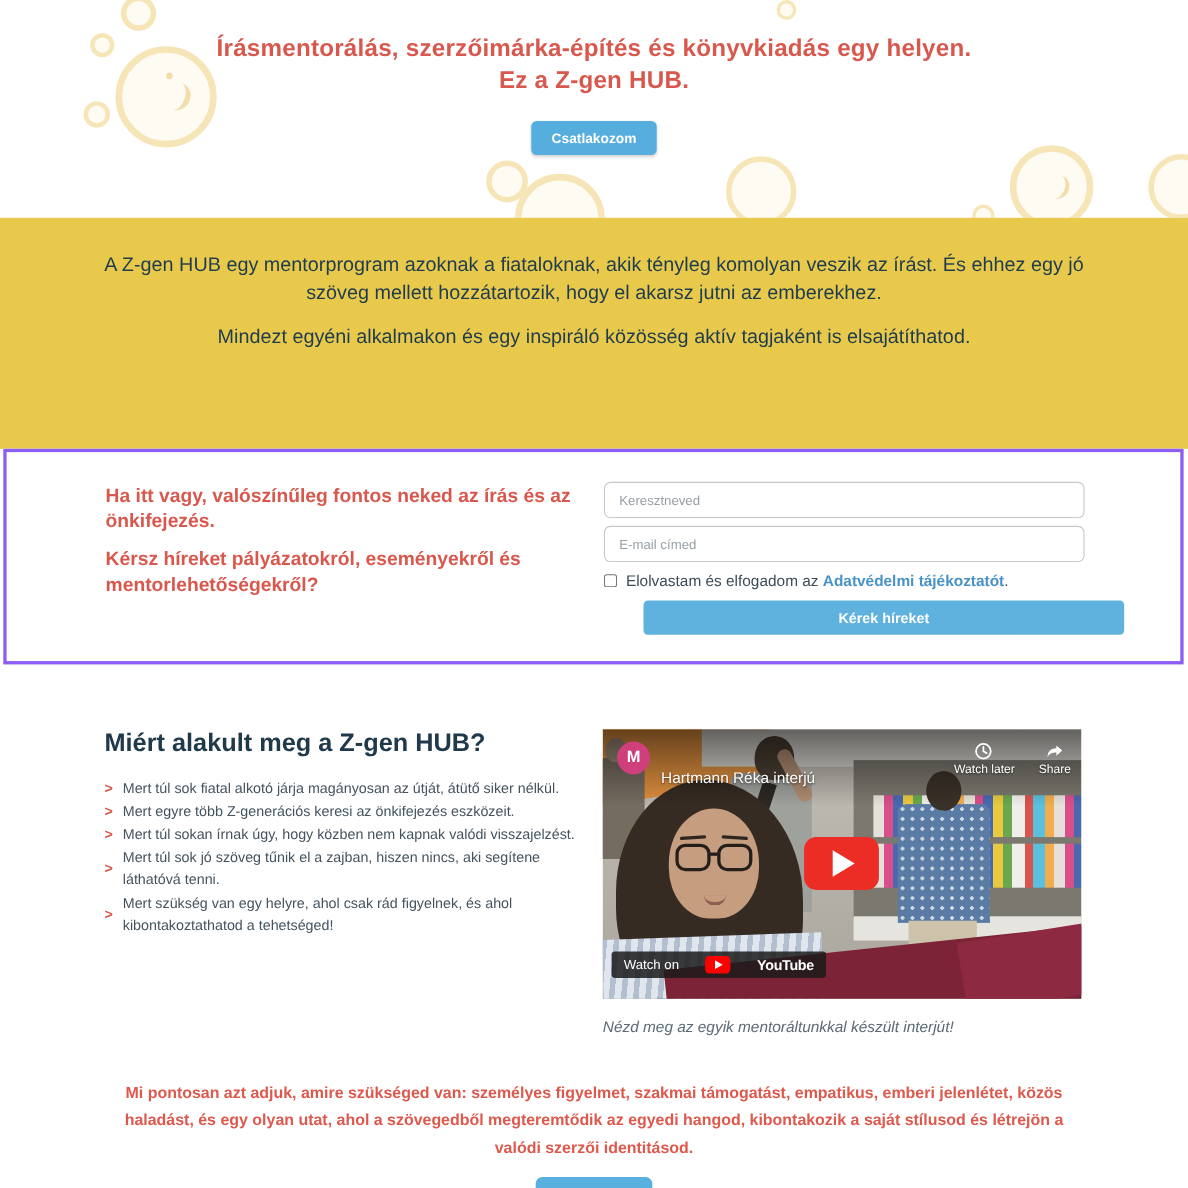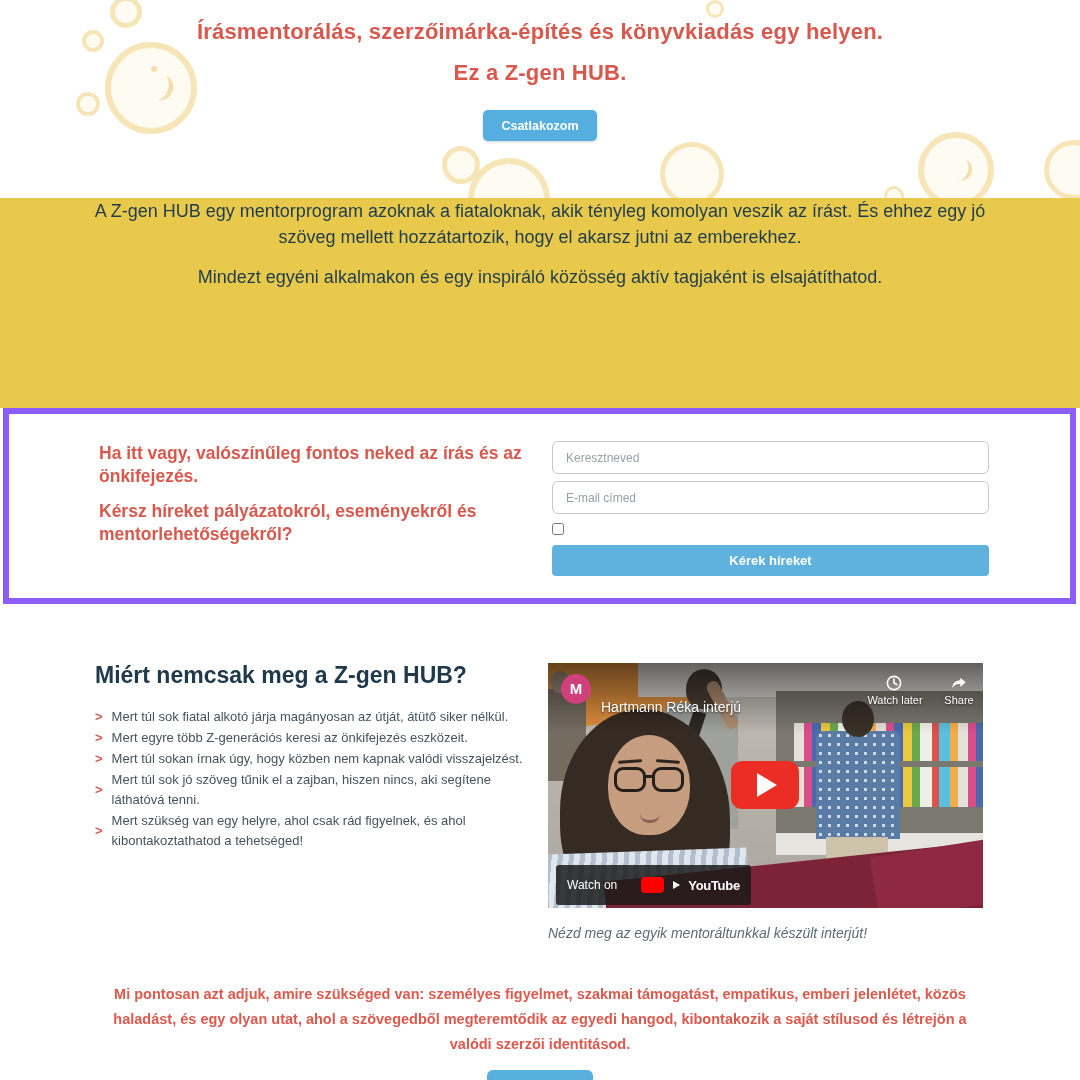--- a/index.html
+++ b/index.html
@@ -23,46 +23,46 @@
   .b7  { left:660px; top:142px; width:64px; height:64px; }
   .b8  { left:706px; top:0px;   width:18px; height:18px; border-width:3px; }
   .b9  { left:918px; top:132px; width:76px; height:76px; border-width:6px; }
   .b9::after { content:""; position:absolute; right:16px; top:22px; width:8px; height:22px;
                border-right:4px solid #f3ddab; border-radius:0 10px 12px 0; transform:rotate(12deg); }
   .b10 { left:884px; top:186px; width:20px; height:20px; border-width:3px; }
   .b11 { left:1044px;top:140px; width:60px; height:60px; }
 
   .hero-line { position:absolute; left:0; right:0; text-align:center; font-size:22px;
                font-weight:700; color:#d9584e; letter-spacing:.2px; }
-  .hero-line1 { top:19px; }
+  .hero-line1 { top:31px; }
   .hero-line2 { top:60px; }
   .cta-btn { position:absolute; left:483px; top:110px; width:114px; height:31px; border:none;
              background:#56aede; color:#fff; font-weight:700; font-size:12.5px; border-radius:5px;
              box-shadow:0 1px 3px rgba(0,0,0,.18); cursor:pointer; font-family:inherit; }
 
   
   .band { position:absolute; left:0; top:198px; width:1080px; height:210px; background:#e9c94b; }
-  .band-inner { width:905px; margin:0 auto; }
+  .band-inner { width:905px; margin:0 auto; padding-top:29px; }
   .band-inner p { text-align:center; font-size:18px; line-height:26px; color:#1e3c4e; margin:0 0 14px; }
   .band-inner b { font-weight:700; color:#11303f; }
 
   
   .signup { position:absolute; left:3px; top:408px; width:1073px; height:196px; background:#fff;
-            border:6px solid #8b5cf6; }
+            border:3px solid #8b5cf6; }
   .signup-left { position:absolute; left:90px; top:28px; width:445px; }
   .signup-left p { font-size:17.5px; font-weight:600; color:#d9584e; line-height:23px; margin:0 0 12px; }
   .signup-right { position:absolute; left:543px; top:27px; width:437px; }
   .txt-input { display:block; width:100%; height:33px; border:1px solid #c8c8c8; border-radius:6px;
                padding:0 13px; font-size:12px; color:#444; margin-bottom:7px; font-family:inherit; }
   .txt-input::placeholder { color:#97a0a6; }
   .consent { display:flex; align-items:center; gap:8px; margin:9px 0 10px; font-size:14px; color:#3c4c57; }
   .consent input { width:12px; height:12px; flex:0 0 auto; }
   .consent a { color:#4792c6; font-weight:600; text-decoration:none; }
   .submit-btn { width:100%; height:31px; border:none; background:#60b2de; color:#fff; font-weight:700;
-                font-size:13px; border-radius:4px; cursor:pointer; font-family:inherit; }
+                font-size:13px; border-radius:4px; cursor:pointer; font-family:inherit;margin-left:36px; }
 
   
   .why-heading { position:absolute; left:95px; top:662px; font-size:23px; font-weight:700; color:#20394b; }
   .why-list { position:absolute; left:95px; top:707px; width:448px; list-style:none; }
   .why-item { display:flex; align-items:center; gap:9px; font-size:13px; line-height:20px;
               color:#44535e; margin-bottom:1px; }
   .chev { flex:0 0 auto; }
   .chev::before { content:">"; color:#d9584e; font-weight:700; font-size:13px; }
 
   
@@ -103,22 +103,22 @@
   .v-avatar { left:13px; top:11px; width:30px; height:30px; background:#cf3f7c; border-radius:50%;
               color:#fff; font-size:15px; font-weight:700; text-align:center; line-height:30px; }
   .v-title { left:53px; top:36px; color:#fff; font-size:14px; text-shadow:0 1px 2px rgba(0,0,0,.6); white-space:nowrap; }
   .v-wl-icon { left:338px; top:12px; width:16px; height:16px; }
   .v-wl-label { left:310px; top:31px; width:74px; text-align:center; color:#fff; font-size:11px; text-shadow:0 1px 2px rgba(0,0,0,.6); }
   .v-sh-icon { left:402px; top:12px; width:18px; height:16px; }
   .v-sh-label { left:386px; top:31px; width:50px; text-align:center; color:#fff; font-size:11px; text-shadow:0 1px 2px rgba(0,0,0,.6); }
   .v-play { left:183px; top:98px; width:68px; height:48px; background:#eb2d26; border-radius:11px; cursor:pointer; }
   .v-play::after { content:""; position:absolute; left:26px; top:12px; width:0; height:0;
                    border-left:20px solid #fff; border-top:12px solid transparent; border-bottom:12px solid transparent; }
-  .v-watchon { left:8px; top:202px; height:40px; background:rgba(26,26,26,.85); border-radius:3px;
-               display:flex; align-items:center; gap:24px; padding:0 11px; position:absolute; cursor:pointer;text-align:right; }
+  .v-watchon { left:8px; top:202px; height:24px; background:rgba(26,26,26,.85); border-radius:3px;
+               display:flex; align-items:center; gap:24px; padding:0 11px; position:absolute; cursor:pointer; }
   .v-watchon span { position:static; color:#fff; font-size:12px; }
   .yt-logo { position:static; width:23px; height:16px; background:#f00; border-radius:4px; flex:0 0 auto; }
   .yt-logo::after { content:""; position:absolute; margin-left:8.5px; margin-top:4px; width:0; height:0;
                     border-left:7px solid #fff; border-top:4px solid transparent; border-bottom:4px solid transparent; }
   .v-watchon .yt-word { font-weight:700; font-size:13px; letter-spacing:-.3px; }
 
   
   .caption { position:absolute; left:548px; top:925px; font-size:14px; font-style:italic; color:#5d6a74; }
   .closing { position:absolute; left:95px; top:982px; width:890px; text-align:center; font-size:14.5px;
              font-weight:700; color:#dd594d; line-height:25px; }
@@ -157,26 +157,27 @@
   <div class="signup">
     <div class="signup-left">
       <p>Ha itt vagy, valószínűleg fontos neked az írás és az önkifejezés.</p>
       <p>Kérsz híreket pályázatokról, eseményekről és mentorlehetőségekről?</p>
     </div>
     <div class="signup-right">
       <input class="txt-input" type="text" placeholder="Keresztneved" style="">
       <input class="txt-input" type="text" placeholder="E-mail címed" style="">
       <label class="consent">
         <input type="checkbox" style="">
+        <span><span>Elolvastam és elfogadom az </span><a href="#">Adatvédelmi tájékoztatót</a><span>.</span></span>
       </label>
       <button class="submit-btn">Kérek híreket</button>
     </div>
   </div>
 
-  <h2 class="why-heading">Miért nemcsak meg a Z-gen HUB?</h2>
+  <h2 class="why-heading">Miért alakult meg a Z-gen HUB?</h2>
   <ul class="why-list">
     <li class="why-item">
         <span class="chev"></span>
         <span>Mert túl sok fiatal alkotó járja magányosan az útját, átütő siker nélkül.</span>
       </li>
     <li class="why-item">
         <span class="chev"></span>
         <span>Mert egyre több Z-generációs keresi az önkifejezés eszközeit.</span>
       </li>
     <li class="why-item">

